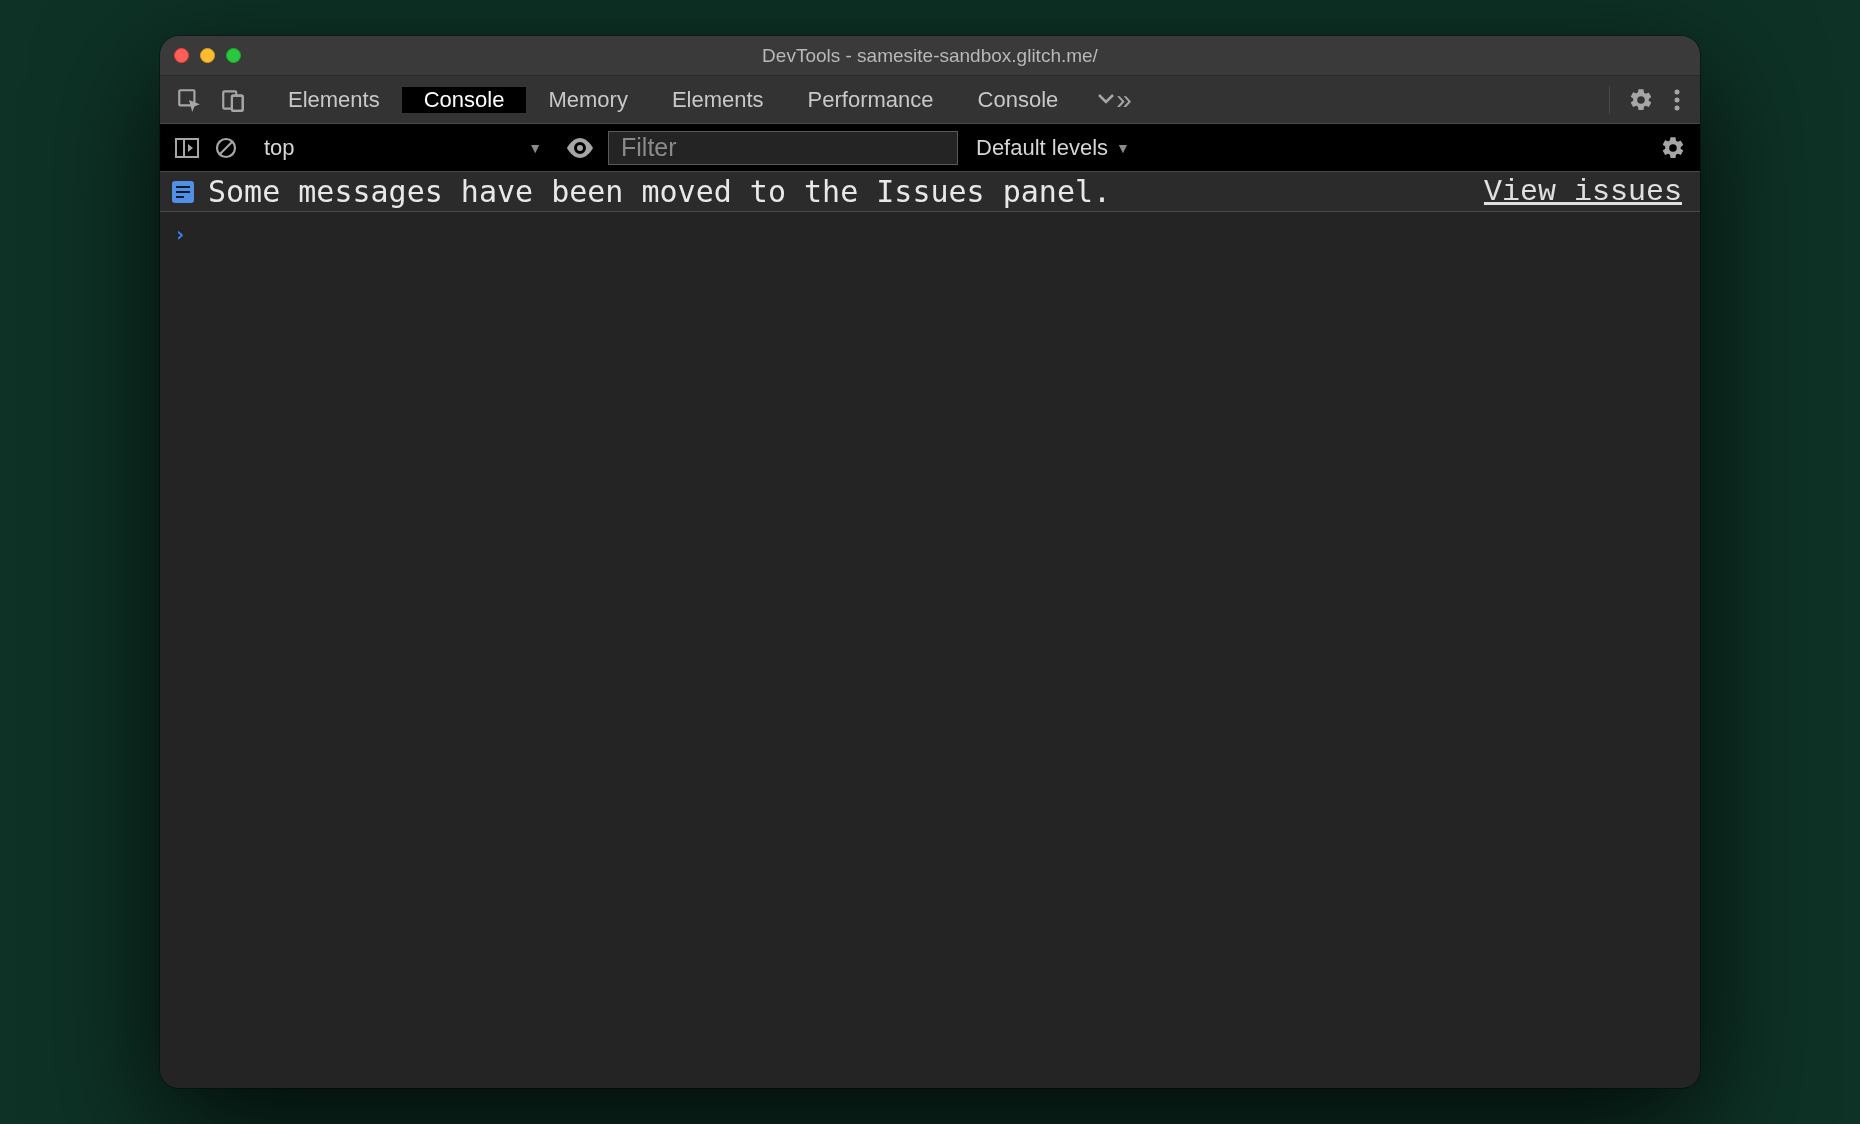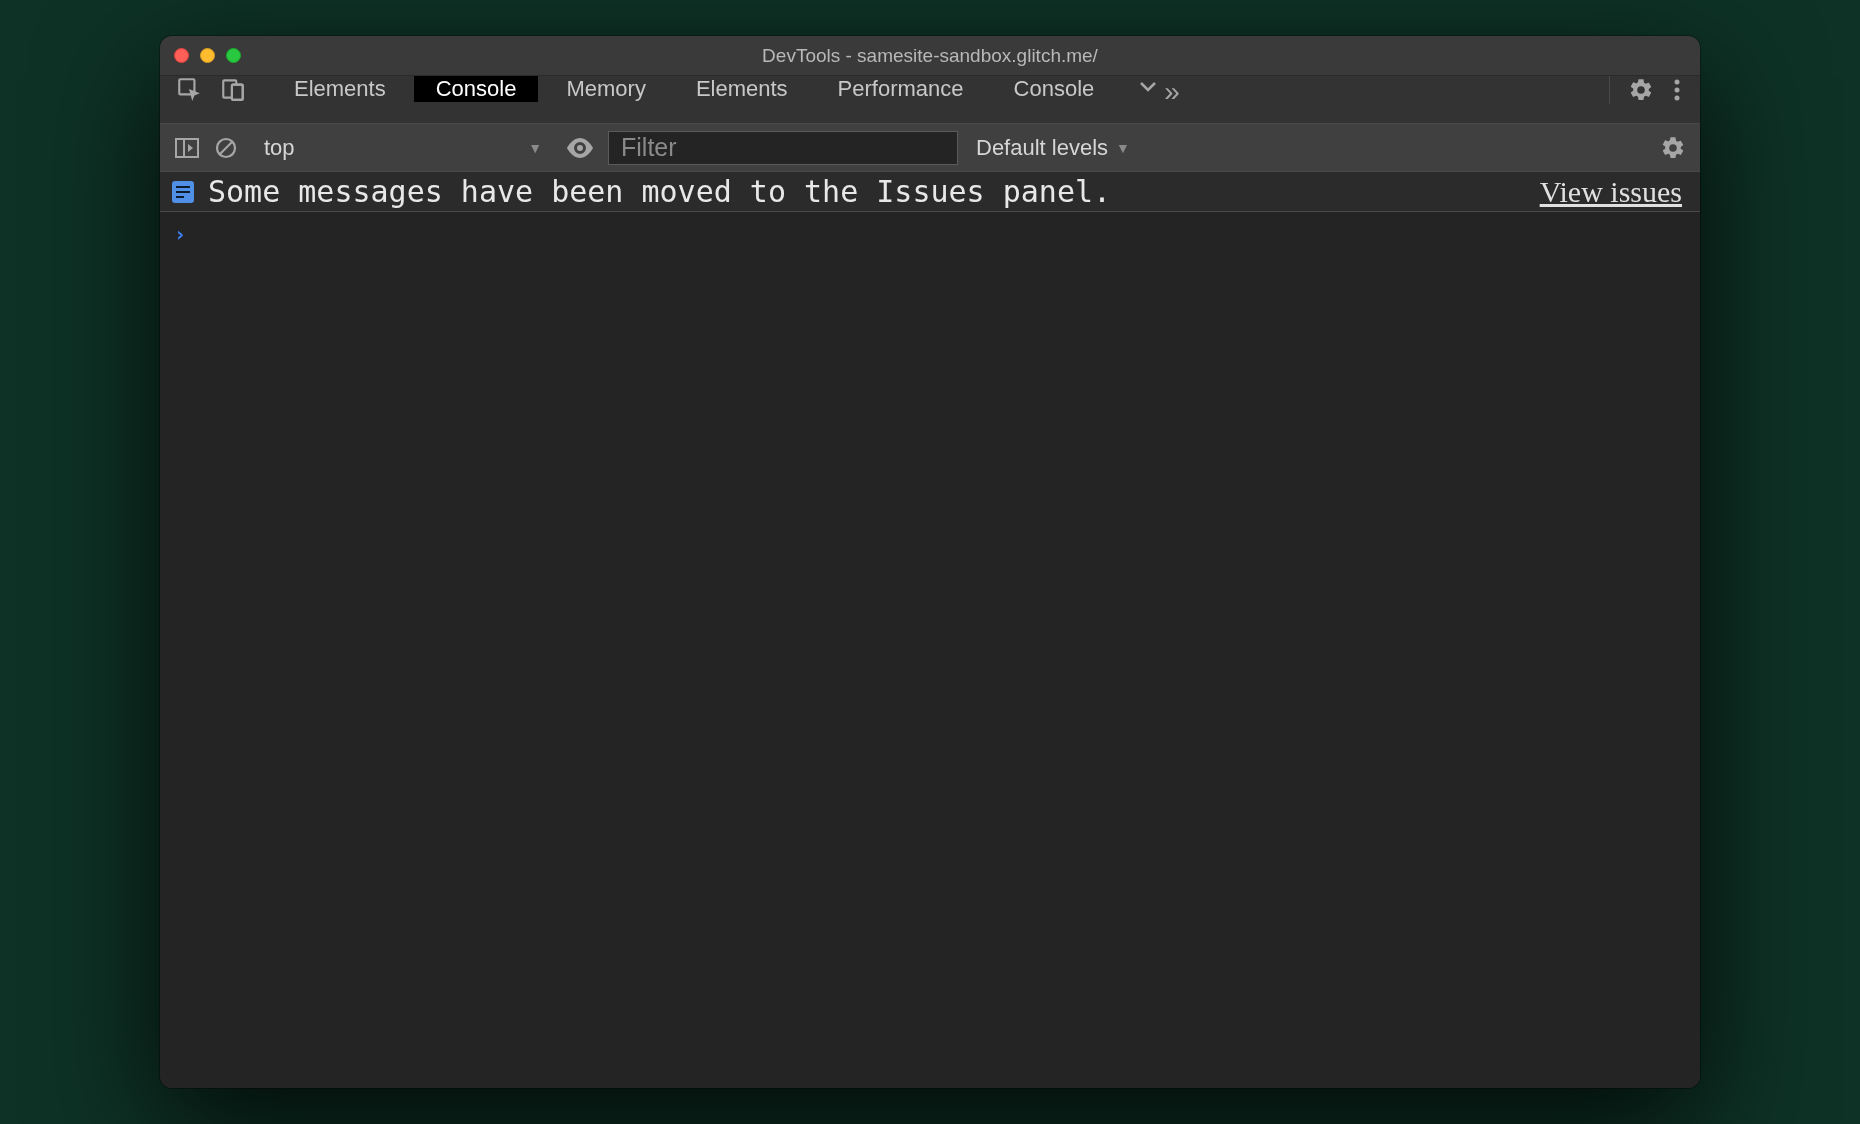--- a/index.html
+++ b/index.html
@@ -9,21 +9,21 @@
     background: #0e3226;
     font-family: -apple-system, BlinkMacSystemFont, "Segoe UI", Helvetica, Arial, sans-serif;
     display: flex;
     align-items: center;
     justify-content: center;
   }
   .window {
     width: 1540px;
     height: 1052px;
     background: #242424;
-    border-radius: 12px;
+    border-radius: 19px;
     box-shadow: 0 40px 120px rgba(0,0,0,0.8), 0 0 0 1px rgba(0,0,0,0.3);
     overflow: hidden;
     display: flex;
     flex-direction: column;
   }
   
   .titlebar {
     height: 40px;
     background: #3a3a3a;
     display: flex;
@@ -40,23 +40,22 @@
   .tl { width: 15px; height: 15px; border-radius: 50%; }
   .tl.red { background: #ff5f57; border: 1px solid #e0443e; }
   .tl.yellow { background: #febc2e; border: 1px solid #d89e22; }
   .tl.green { background: #28c840; border: 1px solid #1aab29; }
   .title { flex: 1; text-align: center; color: #b8b8b8; font-size: 19px; }
   
   .tabstrip {
     height: 48px;
     background: #333333;
     display: flex;
-    align-items: flex-start;
+    align-items: center;
     border-bottom: 1px solid #494949;
-    gap: 6px;
   }
   .tabstrip .leading-icons {
     display: flex;
     align-items: center;
     gap: 18px;
     padding: 0 20px 0 16px;
   }
   .icon {
     display: inline-flex;
     align-items: center;
@@ -78,21 +77,21 @@
     margin-left: auto;
     display: flex;
     align-items: center;
     gap: 10px;
     padding-right: 10px;
   }
   .tabstrip .sep { width:1px; height:28px; background:#494949; margin:0 8px; }
   
   .console-toolbar {
     height: 48px;
-    background: #404040;
+    background: #000000;
     display:flex;
     align-items:center;
     border-bottom: 1px solid #494949;
     gap: 14px;
     padding: 0 14px;
   }
   .ctx-select {
     display:flex;
     align-items:center;
     justify-content:space-between;
@@ -128,21 +127,21 @@
     border-bottom: 1px solid #494949;
     display:flex;
     align-items:center;
     padding: 0 18px 0 12px;
     gap: 14px;
     font-family: Menlo, Consolas, monospace;
     font-size: 30px;
     color: #e8e8e8;
   }
   .issues-banner .msg { flex:1; }
-  .issues-banner .link { color: #e0e0e0; text-decoration: underline; cursor:pointer; font-family: Liberation Serif, serif; }
+  .issues-banner .link { color: #e0e0e0; text-decoration: underline; cursor:pointer; font-family: Liberation Mono, monospace; }
   .issues-icon {
     width: 22px; height: 22px;
     background: #4f8fe6;
     border-radius: 3px;
     position: relative;
     display:flex; flex-direction:column; justify-content:center; gap:3px;
     padding:4px 4px;
   }
   .issues-icon .line { height:2px; background:#0d1b2a; width:100%; }
   .issues-icon .line.short { width:60%; }

